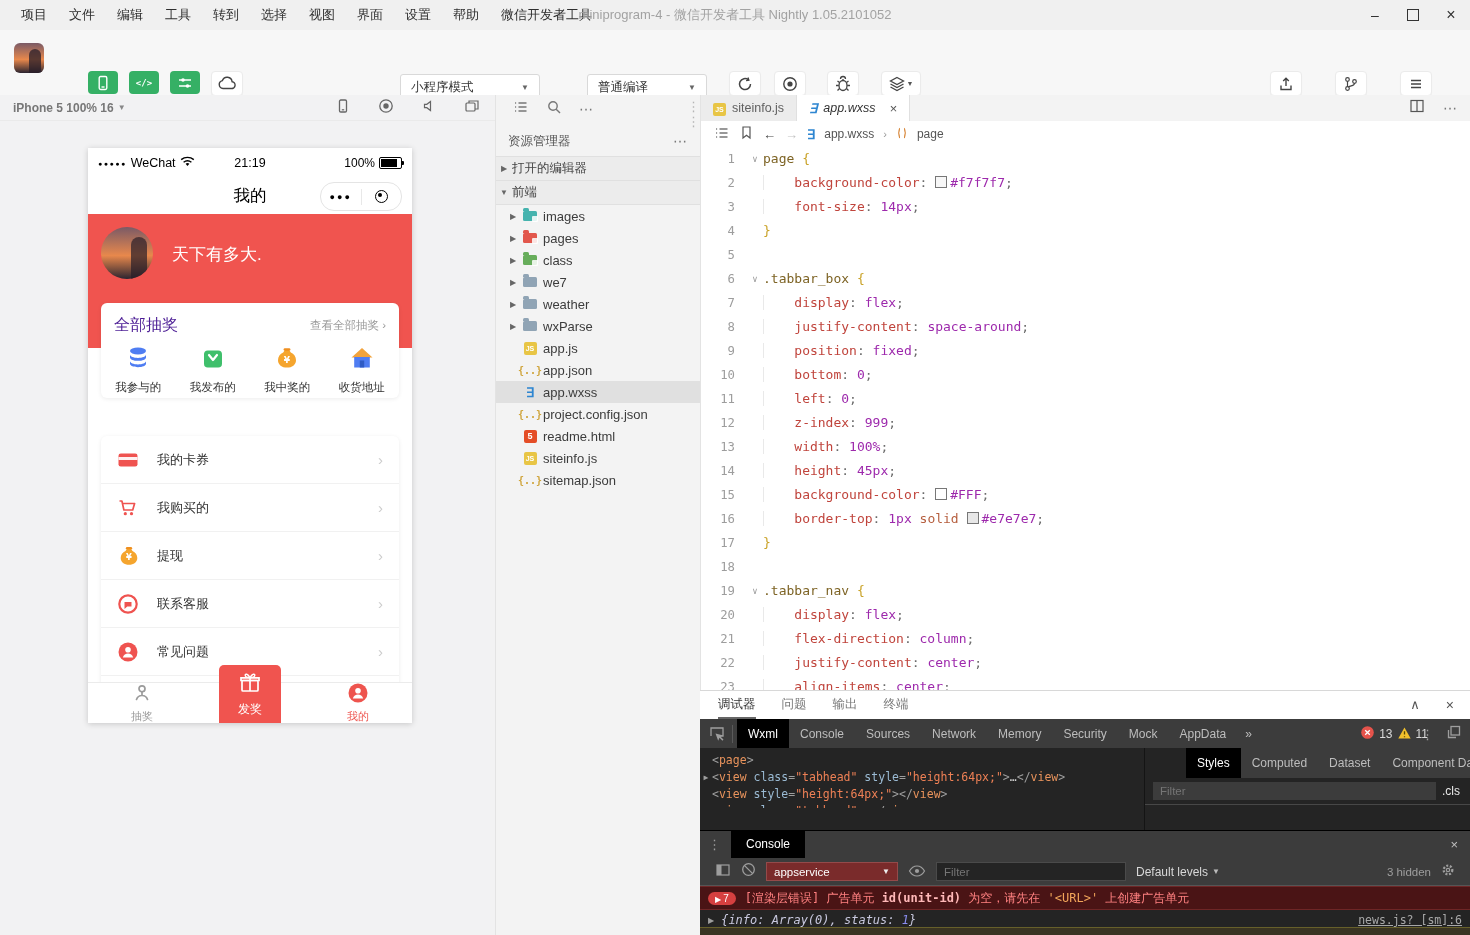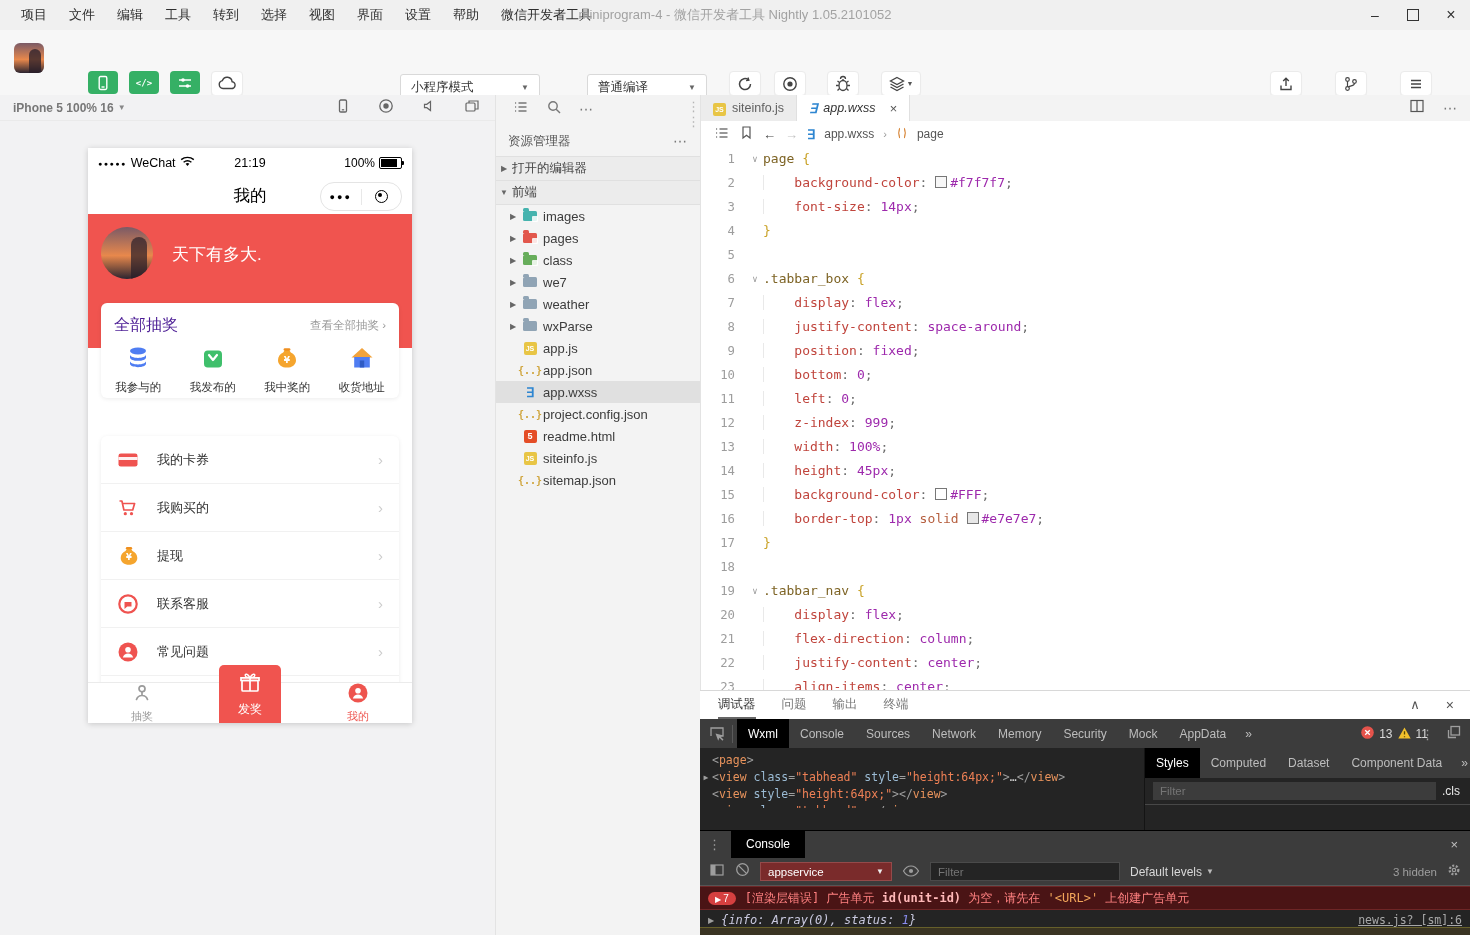--- a/index.html
+++ b/index.html
@@ -146,34 +146,34 @@
   .dt-right{position:absolute;right:8px;display:flex;align-items:center;gap:12px;}
   .dt-kebab{color:#9e9e9e;font-size:13px;}
   .dt-content{position:absolute;top:58px;left:0;right:0;bottom:0;background:#242424;}
   .wxml-pane{position:absolute;left:0;top:0;width:445px;bottom:0;border-right:1px solid #141414;box-sizing:border-box;}
   .wxml-line{height:17px;line-height:17px;font-size:11.5px;white-space:pre;display:flex;}
   .wxml-caret{width:12px;text-align:center;color:#9e9e9e;font-size:8px;flex-shrink:0;}
   .wxml-text{white-space:pre;}
   .wxml-line.partial{height:5px;overflow:hidden;}
   .wk-wp{color:#9e9e9e;} .wk-wt{color:#e8935c;} .wk-wa{color:#9bbbd4;} .wk-ws{color:#ee8055;} .wk-wx{color:#d4d4d4;}
   .styles-pane{position:absolute;left:445px;top:0;right:0;bottom:0;}
-  .st-tabs{height:30px;background:#3c3c3c;display:flex;align-items:center;}
+  .st-tabs{height:30px;background:#3c3c3c;display:flex;align-items:center;margin-left:41px;}
   .st-tab{padding:0 11px;font-size:12px;color:#bdbdbd;height:30px;line-height:30px;white-space:nowrap;}
   .st-tab.active{background:#000;color:#fff;}
   .st-filter-row{height:26px;display:flex;align-items:center;border-bottom:1px solid #474747;background:#242424;}
   .st-filter{flex:1;margin:3px 6px 3px 8px;height:18px;background:#3c3c3c;border:none;color:#ddd;font-size:11.5px;padding:0 7px;outline:none;}
   .st-cls{color:#e8e8e8;font-size:12px;margin-right:10px;}
 
   
   .console{position:absolute;left:700px;top:830px;right:0;bottom:0;background:#242424;z-index:6;border-top:1px solid #000;}
   .con-head{height:27px;background:#3c3c3c;display:flex;align-items:center;position:relative;}
   .con-kebab{color:#9e9e9e;font-size:13px;margin:0 10px 0 8px;}
   .con-tab{background:#000;color:#fff;font-size:12px;height:27px;line-height:27px;padding:0 15px;}
   .con-close{position:absolute;right:12px;color:#c0c0c0;font-size:13px;}
-  .con-toolbar{height:27px;background:#3c3c3c;border-bottom:1px solid #555;display:flex;align-items:center;gap:10px;padding:0 9px;}
+  .con-toolbar{height:27px;background:#3c3c3c;border-bottom:1px solid #555;display:flex;align-items:center;gap:10px;padding:0 15px;}
   .con-select{width:132px;height:19px;background:#7a2b2b;border:1px solid #944a4a;display:flex;align-items:center;color:#fff;font-size:11.5px;padding:0 7px;box-sizing:border-box;}
   .con-select .sel-caret{margin-left:auto;font-size:8px;color:#eee;}
   .con-filter{width:190px;height:19px;background:#242424;border:1px solid #4a4a4a;color:#ddd;font-size:11.5px;padding:0 7px;outline:none;box-sizing:border-box;}
   .con-levels{color:#d8d8d8;font-size:12px;display:flex;align-items:center;gap:4px;}
   .con-levels .sel-caret{font-size:8px;color:#bbb;}
   .con-spacer{flex:1;}
   .con-hidden{color:#9e9e9e;font-size:11.5px;}
   .con-err-row{height:24px;background:#4a1415;border-top:1px solid #6e2626;border-bottom:1px solid #6e2626;display:flex;align-items:center;padding:0 8px;box-sizing:border-box;}
   .err-badge{background:#d64040;color:#fff;border-radius:8px;font-size:10px;padding:1px 7px;margin-right:9px;white-space:nowrap;}
   .err-badge .tri{font-size:8px;margin-right:2px;}

